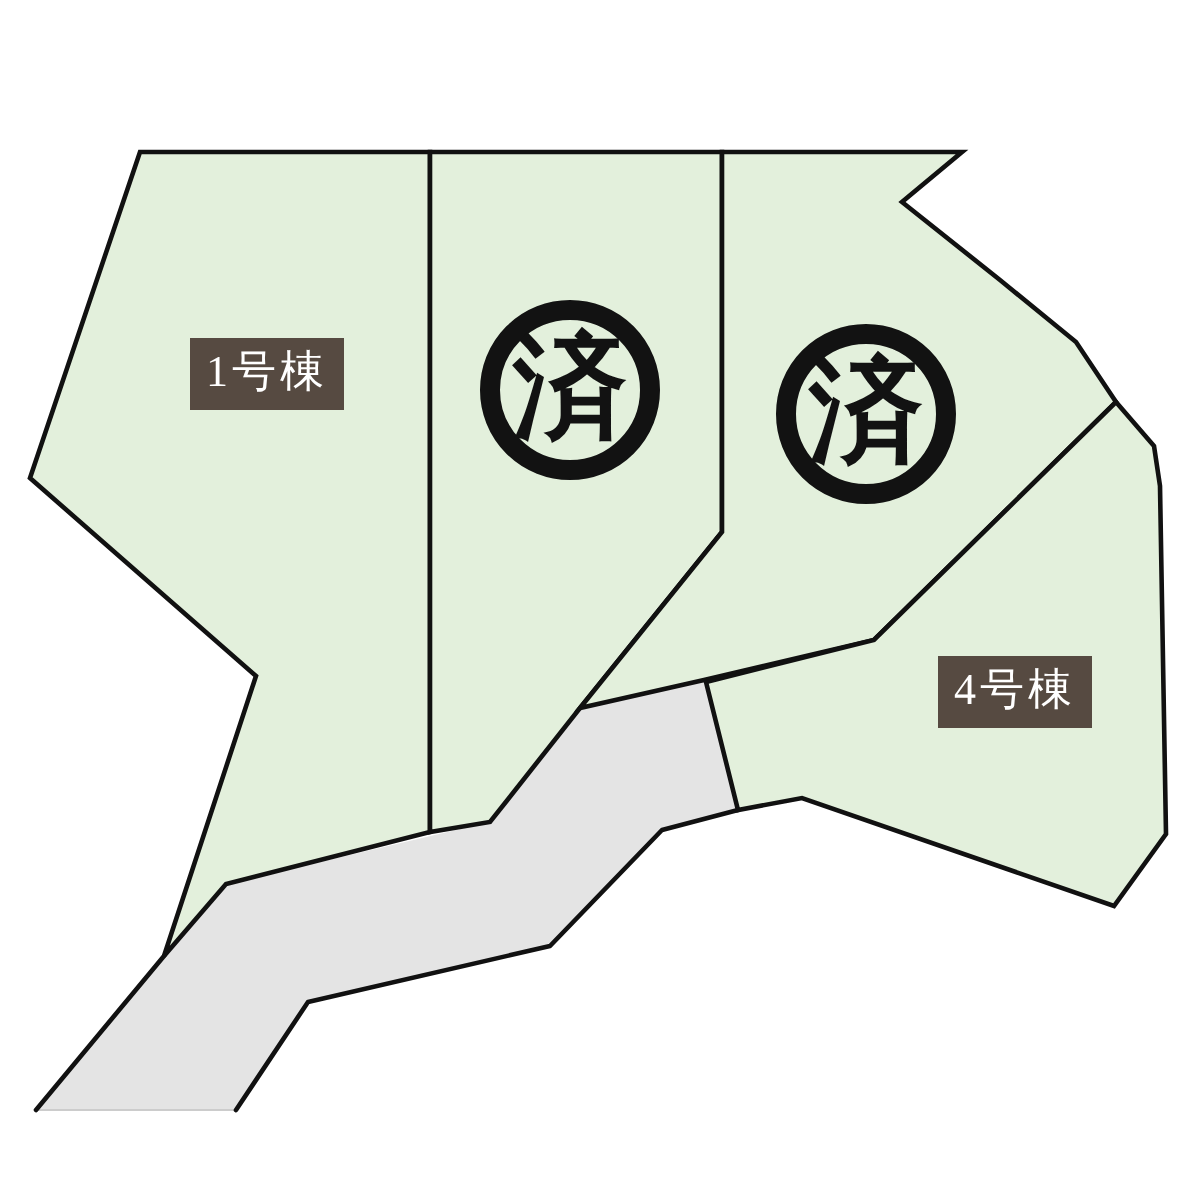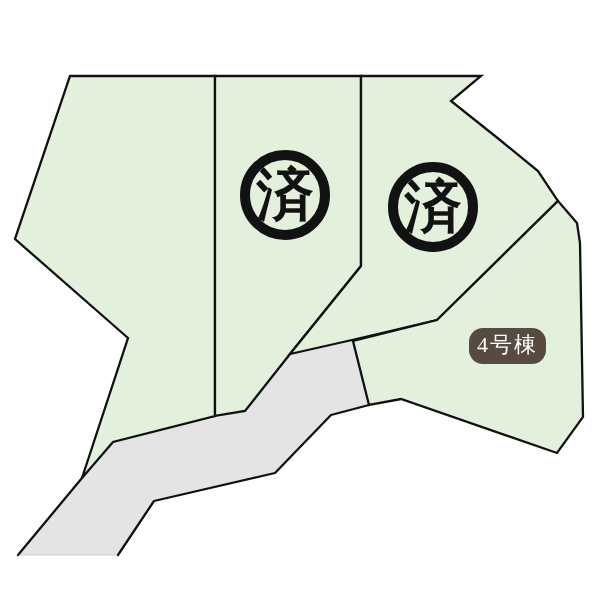--- a/index.html
+++ b/index.html
@@ -48,21 +48,22 @@
       <polygon points="82,478 113,442 245,411 290,354 352,340 369,405 331,415 275,473 154,501 118,555 18,555" fill="#e4e4e4" stroke="none"></polygon>
       <polyline points="18,555 118,555" fill="none" stroke="#cccccc" stroke-width="1"></polyline>
       <polygon points="70,76 215,76 215,416 113,442 82,478 128,338 15,239" fill="#e3f0dc" stroke="#111111" stroke-width="2.3" stroke-linejoin="miter"></polygon>
       <polygon points="215,76 361,76 361,266 290,354 245,411 215,416" fill="#e3f0dc" stroke="#111111" stroke-width="2.3" stroke-linejoin="miter"></polygon>
       <polygon points="361,76 481,76 451,101 500,140 538,171 558,201 437,320 352,340 290,354 361,266" fill="#e3f0dc" stroke="#111111" stroke-width="2.3" stroke-linejoin="miter"></polygon>
       <polygon points="558,201 577,223 580,243 583,417 557,453 401,399 369,405 353,341 437,320" fill="#e3f0dc" stroke="#111111" stroke-width="2.3" stroke-linejoin="miter"></polygon>
       <polyline points="18,555 82,478" fill="none" stroke="#111111" stroke-width="2.3" stroke-linejoin="round" stroke-linecap="round"></polyline>
       <polyline points="369,405 331,415 275,473 154,501 118,555" fill="none" stroke="#111111" stroke-width="2.3" stroke-linejoin="round" stroke-linecap="round"></polyline>
     </svg>
 
-  <div class="plot-label" style="left: 469px; top: 328px; width: 77px; height: 36px; background: rgb(86, 74, 65); color: rgb(255, 255, 255); border-radius: 14px;">4号棟</div>
+  <div class="plot-label" style="left: 95px; top: 169px; width: 77px; height: 36px; background: rgb(86, 74, 65); color: rgb(255, 255, 255);">1号棟</div>
+  <div class="plot-label" style="left: 469px; top: 328px; width: 77px; height: 36px; background: rgb(86, 74, 65); color: rgb(255, 255, 255);">4号棟</div>
 
   <div class="stamp" style="left: 240px; top: 150px; width: 90px; height: 90px; border: 10px solid rgb(18, 18, 18); color: rgb(18, 18, 18);">
     <span>済</span>
   </div>
   <div class="stamp" style="left: 388px; top: 162px; width: 90px; height: 90px; border: 10px solid rgb(18, 18, 18); color: rgb(18, 18, 18);">
     <span>済</span>
   </div>
 </div>
 
 </body></html>

